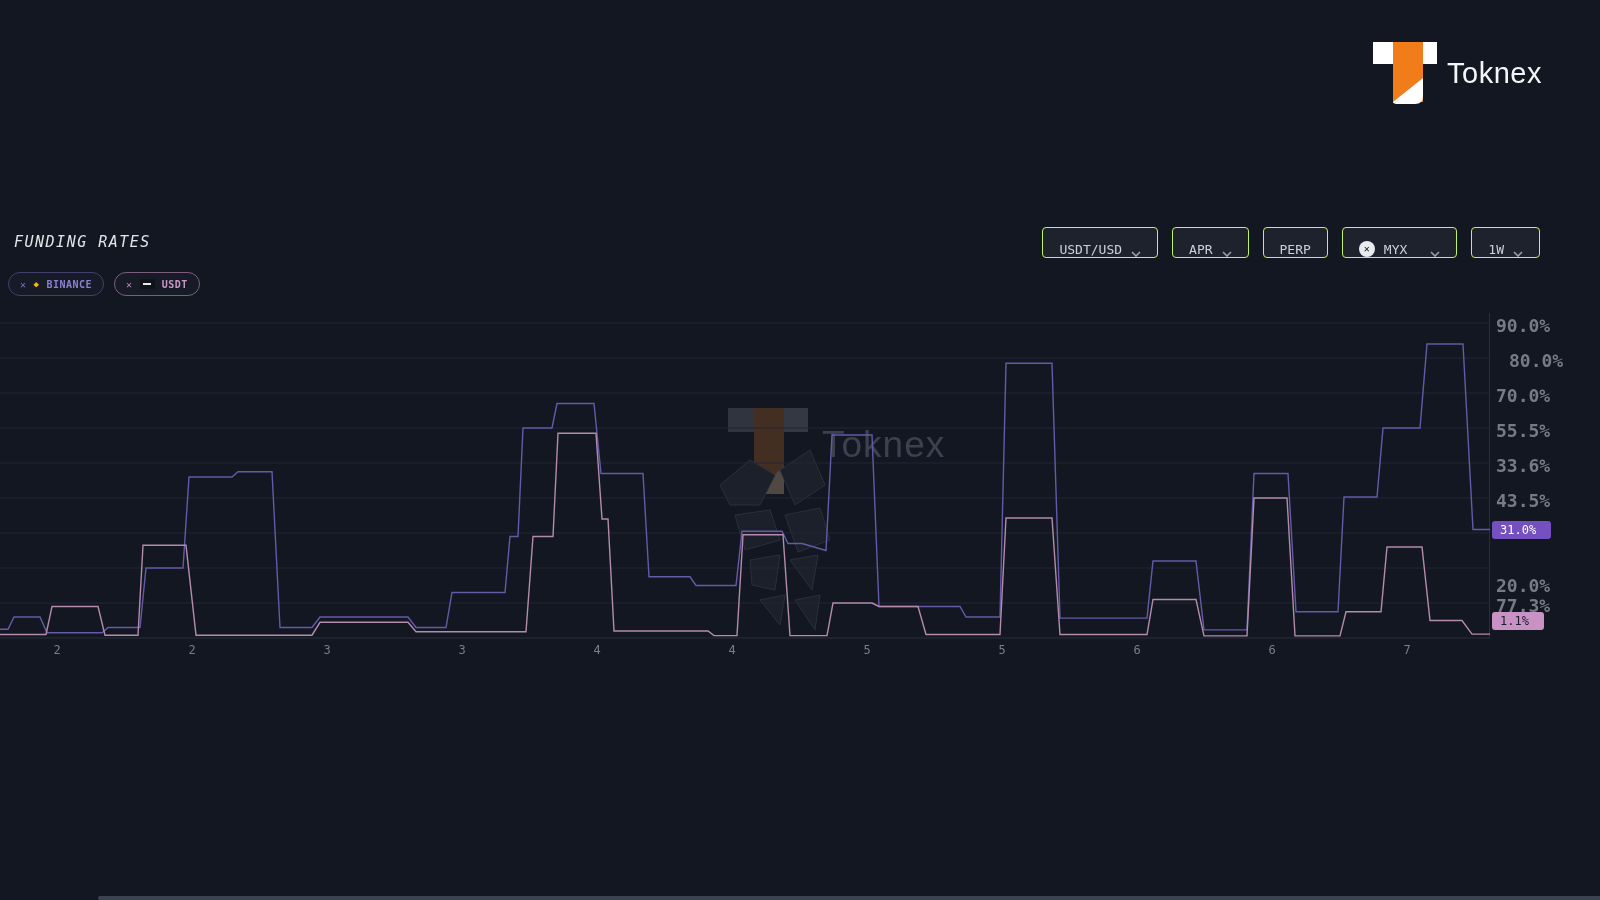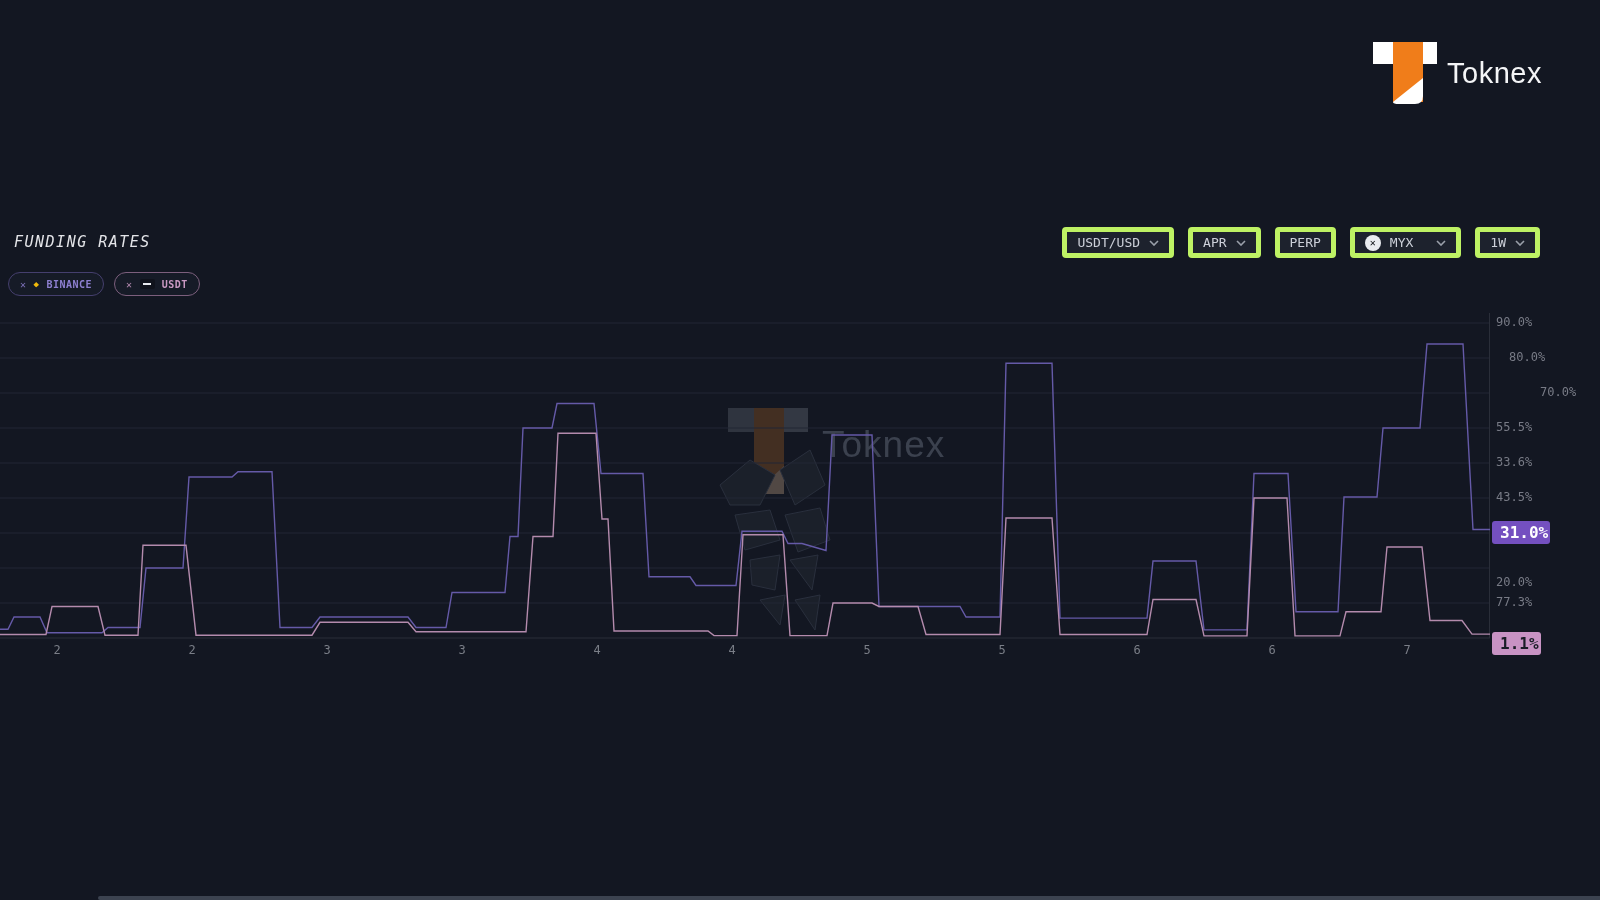--- a/index.html
+++ b/index.html
@@ -6,22 +6,22 @@
   html,body { width:1600px; height:900px; background:#131722; overflow:hidden; }
   body { position:relative; font-family:"DejaVu Sans Mono","Liberation Mono",monospace; }
 
   
   .logo-wrap { position:absolute; top:38px; right:58px; display:flex; align-items:center; gap:10px; }
   .logo-text { font-family:"Liberation Sans",sans-serif; font-size:29px; font-weight:500; color:#f4f5f7; letter-spacing:0.5px; }
 
   
   .page-title { position:absolute; left:14px; top:233px; font-size:15px; color:#e4e5e9; letter-spacing:1.5px;font-style:italic; }
   .controls { position:absolute; top:227px; right:60px; display:flex; gap:14px; }
-  .ctl { height:31px; background:#1d222d; border:5px solid #bef264; border-radius:4px; display:flex; align-items:center; gap:9px;
-         padding:0 10px; font-size:13px; color:#ccd0d9; cursor:pointer; }
+  .ctl { height:31px; background:#1d222d; border:1px solid #bef264; border-radius:4px; display:flex; align-items:flex-end; gap:9px;
+         padding:0 16px; font-size:13px; color:#ccd0d9; cursor:pointer; }
   .chev { display:flex; align-items:center; }
   .myx-ic { width:16px; height:16px; border-radius:50%; background:#e9ebef; color:#0d0f14; font-size:10px; font-weight:bold;
             display:flex; align-items:center; justify-content:center; line-height:1; }
 
   
   .chips { position:absolute; left:8px; top:272px; display:flex; gap:10px; }
   .chip { height:24px; border-radius:12px; display:flex; align-items:center; gap:7px; padding:0 11px;
           font-size:10px; font-weight:bold; letter-spacing:0.5px; background:rgba(30,34,48,0.35); cursor:pointer; }
   .chip-binance { border:1px solid #453f6e; color:#8d7fd0; }
   .chip-bybit   { border:1px solid #7c5f7d; color:#cb9ac4; }
@@ -29,22 +29,22 @@
   .b-diamond { color:#f0b90b; font-size:9px; }
   .bybit-ic { width:15px; height:10px; background:#10131c; border-radius:2px; display:flex; align-items:center; justify-content:center; }
   .bybit-ic i { display:block; width:8px; height:2px; background:#e8eaef; }
 
   
   .chart-area { position:absolute; left:0; top:305px; width:1490px; height:340px; }
   .watermark { position:absolute; left:690px; top:390px; width:300px; height:270px; pointer-events:none; }
   .wm-text { position:absolute; left:822px; top:424px; font-family:"Liberation Sans",sans-serif; font-size:37px; color:#3b414e;
              letter-spacing:1px; pointer-events:none; }
   .y-axis { position:absolute; left:1490px; top:305px; width:110px; height:345px; }
-  .y-tick { position:absolute; left:6px; font-size:12px; color:#787b86; }
-  .badge  { position:absolute; left:2px; font-size:16px; font-weight:bold; padding:2px 2px 2px 8px; border-radius:3px; }
+  .y-tick { position:absolute; left:6px; font-size:18px; color:#787b86;font-weight:bold; }
+  .badge  { position:absolute; left:2px; font-size:12px; font-weight:normal; padding:2px 15px 2px 8px; border-radius:3px; }
   .x-axis { position:absolute; left:0; top:643px; width:1490px; height:16px; }
   .x-tick { position:absolute; font-size:12px; color:#7a7e87; transform:translateX(-50%); }
 
   .hscroll { position:absolute; left:98px; right:0; bottom:0; height:4px; background:#3c4350; border-radius:2px 0 0 2px; }
 </style>
 </head>
 <body>
 
 <div class="logo-wrap">
   <svg width="64" height="70" viewBox="0 0 64 70">
@@ -145,28 +145,28 @@
       <line x1="0" y1="18" x2="1490" y2="18" stroke="#222634" stroke-width="1"></line>
       <line x1="0" y1="333" x2="1490" y2="333" stroke="#2a2e39" stroke-width="1"></line>
       <line x1="1489.5" y1="8" x2="1489.5" y2="333" stroke="#2a2e39" stroke-width="1"></line>
       <polyline points="0,324.3 8,324.3 14,312.0 40,312.0 47,327.8 102,327.8 108,322.5 140,322.5 146,263.0 183,263.0 189,172.0 232,172.0 238,166.8 272,166.8 280,322.5 312,322.5 320,312.0 408,312.0 416,322.5 446,322.5 452,287.5 505,287.5 510,231.5 518,231.5 523,123.0 552,123.0 557,98.5 594,98.5 601,168.5 643,168.5 649,271.8 690,271.8 696,280.5 736,280.5 742,226.3 782,226.3 788,238.5 802,238.5 826,245.5 832,130.0 872,130.0 879,301.5 960,301.5 966,312.0 1000,312.0 1006,58.3 1052,58.3 1060,313.1 1147,313.1 1153,256.0 1196,256.0 1204,324.9 1247,324.9 1254,168.5 1288,168.5 1296,306.8 1338,306.8 1344,192.0 1377,192.0 1383,123.0 1420,123.0 1427,39.0 1463,39.0 1473,224.5 1490,224.5" fill="none" stroke="#655aa8" stroke-width="1.4"></polyline>
       <polyline points="0,329.5 46,329.5 52,301.5 98,301.5 105,330.2 138,330.2 143,240.3 186,240.3 196,330.2 312,330.2 320,317.3 408,317.3 416,326.7 526,326.7 533,231.5 553,231.5 558,128.3 596,128.3 602,214.0 608,214.0 614,326.0 708,326.0 714,330.6 737,330.6 743,229.8 783,229.8 790,330.6 827,330.6 833,298.0 872,298.0 879,301.5 918,301.5 926,329.5 1000,329.5 1006,213.0 1052,213.0 1060,329.5 1147,329.5 1153,294.5 1196,294.5 1204,330.9 1247,330.9 1254,193.0 1287,193.0 1295,330.9 1340,330.9 1346,306.8 1381,306.8 1387,242.0 1422,242.0 1430,315.5 1462,315.5 1472,329.1 1490,329.1" fill="none" stroke="#b48bad" stroke-width="1.4"></polyline>
     </svg>
 </div>
 <div class="y-axis" id="y-axis">
     <span class="y-tick" style="top: 10px;">90.0%</span>
     <span class="y-tick" style="top: 45px; margin-left: 13px;">80.0%</span>
-    <span class="y-tick" style="top: 80px; margin-left: 44px;">70.0%</span>
+    <span class="y-tick" style="top: 80px;">70.0%</span>
     <span class="y-tick" style="top: 115px;">55.5%</span>
     <span class="y-tick" style="top: 150px;">33.6%</span>
     <span class="y-tick" style="top: 185px;">43.5%</span>
     <span class="y-tick" style="top: 270px;">20.0%</span>
     <span class="y-tick" style="top: 290px;">77.3%</span>
     <span class="badge" style="top: 215.5px; background: rgb(116, 80, 192); color: rgb(255, 255, 255);">31.0%</span>
-    <span class="badge" style="top: 327px; background: rgb(200, 147, 196); color: rgb(26, 29, 39);">1.1%</span>
+    <span class="badge" style="top: 307px; background: rgb(200, 147, 196); color: rgb(26, 29, 39);">1.1%</span>
   </div>
 <div class="x-axis" id="x-axis">
     <span class="x-tick" style="left: 57px;">2</span>
     <span class="x-tick" style="left: 192px;">2</span>
     <span class="x-tick" style="left: 327px;">3</span>
     <span class="x-tick" style="left: 462px;">3</span>
     <span class="x-tick" style="left: 597px;">4</span>
     <span class="x-tick" style="left: 732px;">4</span>
     <span class="x-tick" style="left: 867px;">5</span>
     <span class="x-tick" style="left: 1002px;">5</span>

